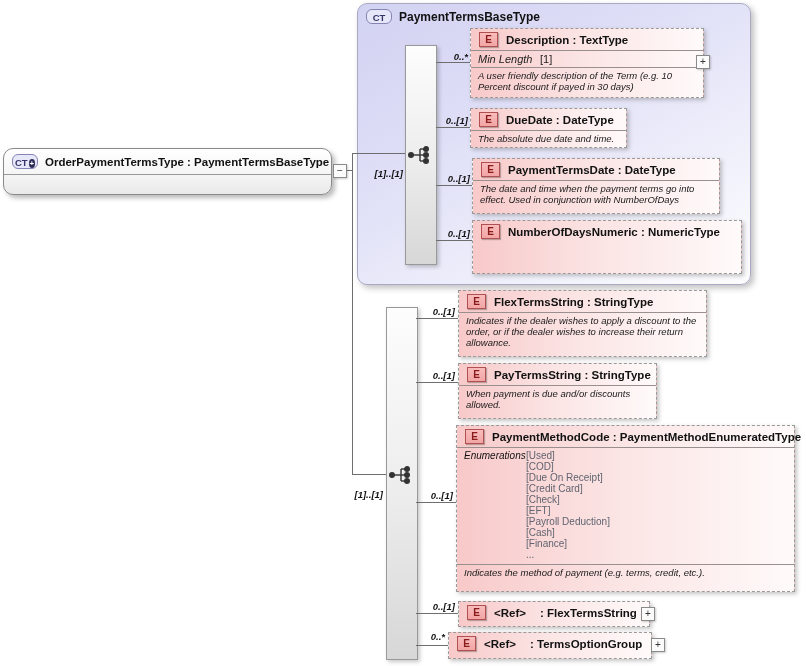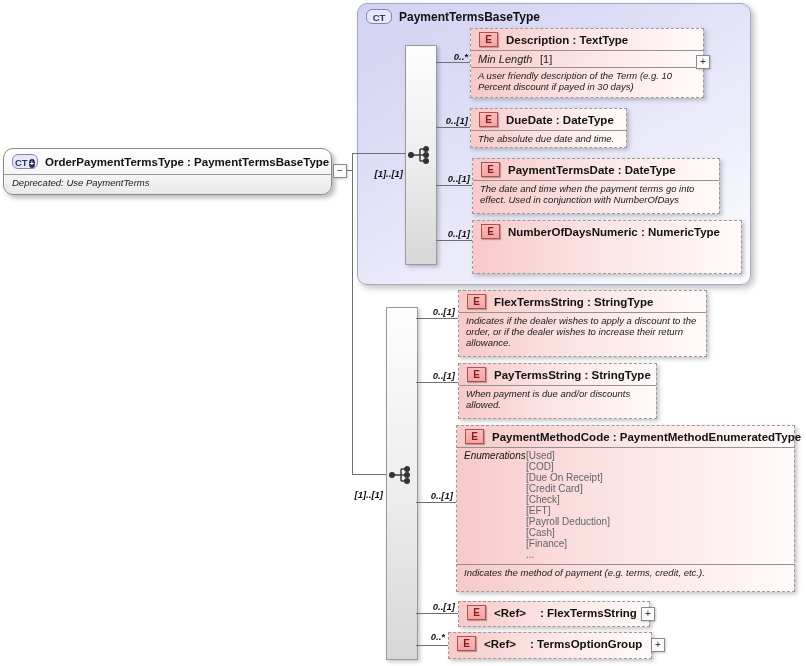--- a/index.html
+++ b/index.html
@@ -131,21 +131,20 @@
   </svg>
 
   <div class="root-box">
     <div class="root-title">
       <span class="ct-badge">
           <span>CT</span>
           <span class="ct-plus">+</span>
         </span>
       <span>OrderPaymentTermsType : PaymentTermsBaseType</span>
     </div>
-    <div class="root-anno">Deprecated: Use PaymentTerms</div>
   </div>
   <div class="handle" style="left:333px;top:164px;">−</div>
 
   <div class="card card-left" style="left:360px;top:140px;width:43px;text-align:right;">[1]..[1]</div>
   <div class="card card-left" style="left:340px;top:461px;width:43px;text-align:right;">[1]..[1]</div>
   <div class="card" style="left:424px;top:51px;">0..*</div>
   <div class="card" style="left:424px;top:115px;">0..[1]</div>
   <div class="card" style="left:426px;top:173px;">0..[1]</div>
   <div class="card" style="left:426px;top:228px;">0..[1]</div>
   <div class="card" style="left:411px;top:306px;">0..[1]</div>

